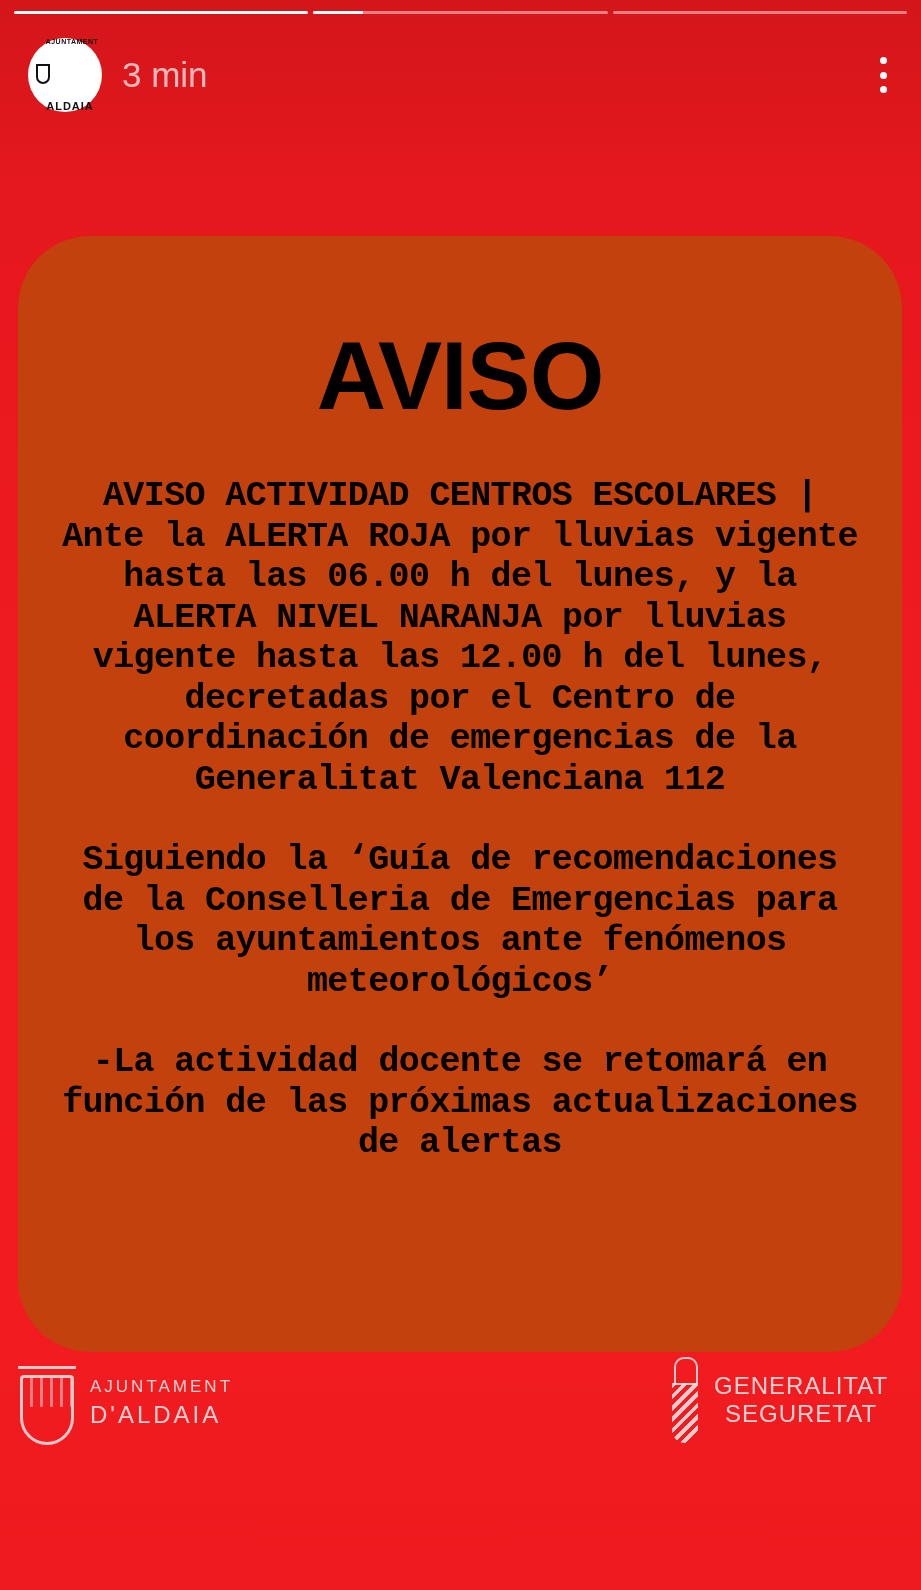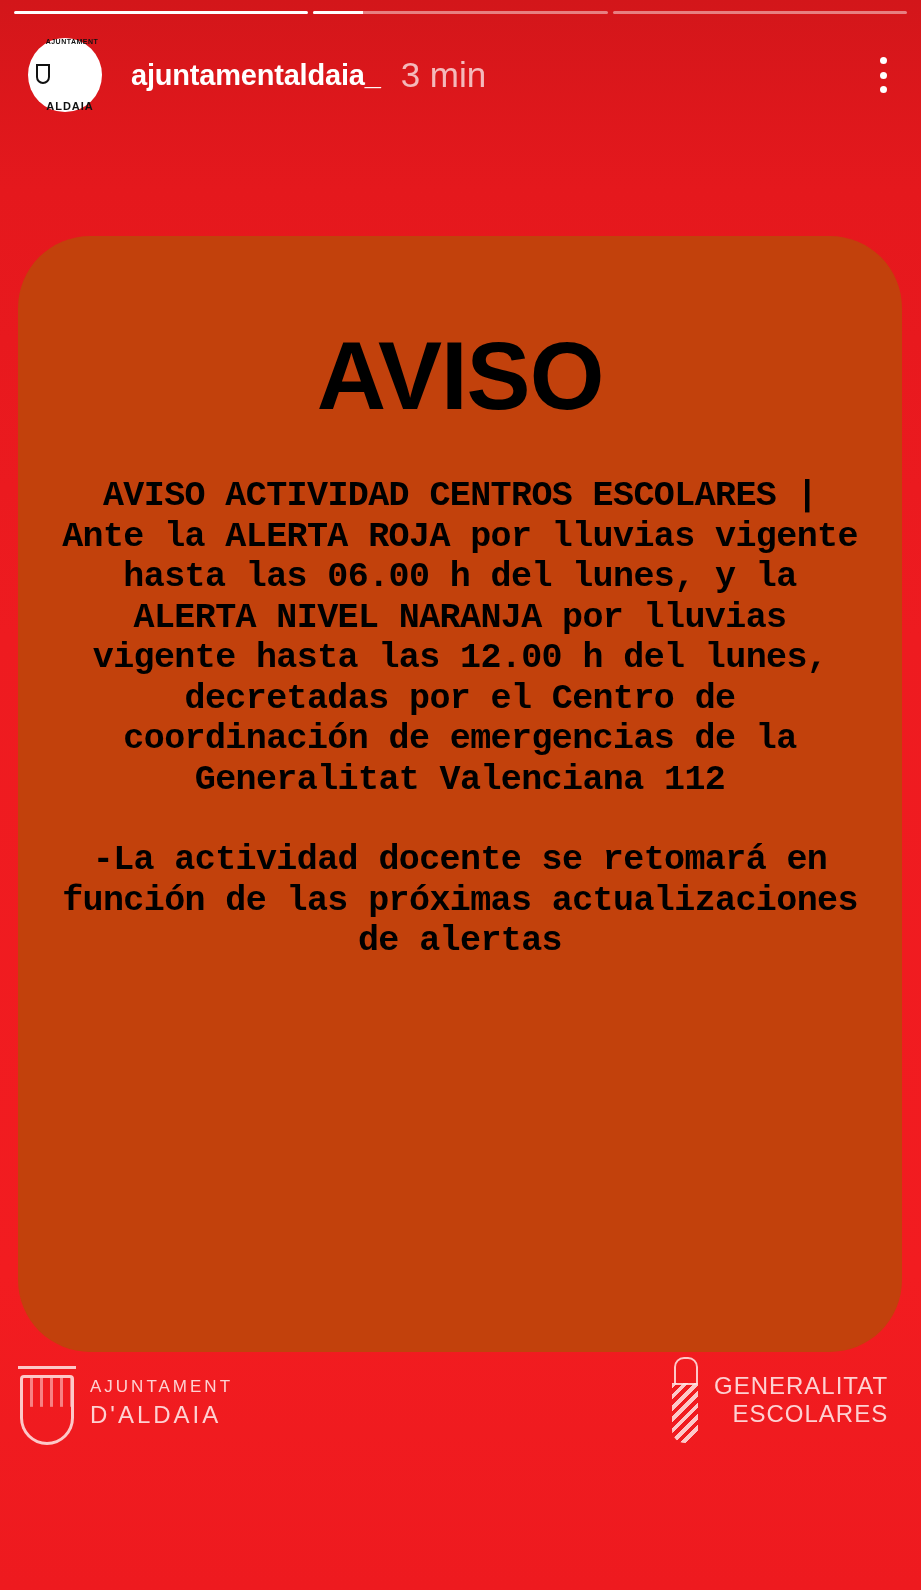--- a/index.html
+++ b/index.html
@@ -60,21 +60,21 @@
   .aldaia-text .l2 { font-size: 24px; letter-spacing: 3px; margin-top: 4px; }
   .logo-sem { left: 362px; top: 28px; display: flex; align-items: center; }
   .sem-mark { font-size: 36px; font-weight: bold; letter-spacing: -1px; }
   .sem-sub { font-size: 8px; line-height: 10px; margin-left: 8px; text-align: left; }
   .logo-gva { left: 668px; top: 0; display: flex; align-items: center; }
   .gva-crest { width: 34px; height: 90px; position: relative; }
   .gva-crest::before { content: ""; position: absolute; left: 4px; top: 28px; width: 26px; height: 60px;
     background: repeating-linear-gradient(135deg, rgba(255,230,230,0.85) 0 4px, transparent 4px 8px);
     border-radius: 0 0 13px 13px; }
   .gva-crest::after { content: ""; position: absolute; left: 6px; top: 2px; width: 20px; height: 24px; border: 2px solid rgba(255,230,230,0.85); border-radius: 10px 10px 2px 2px; }
-  .gva-text { margin-left: 12px; font-size: 24px; line-height: 28px; letter-spacing: 1px; text-align: right; }
+  .gva-text { margin-left: 12px; font-size: 24px; line-height: 28px; letter-spacing: 1px; text-align: center; }
 </style>
 </head>
 <body>
 
 <div class="progress">
   <div class="seg">
       <div class="fill" style="width:100%"></div>
     </div>
   <div class="seg">
       <div class="fill" style="width:17%"></div>
@@ -83,46 +83,46 @@
       <div class="fill" style="width:0%"></div>
     </div>
 </div>
 
 <div class="header">
   <div class="avatar">
     <div class="av-crest"></div>
     <div class="av-top">AJUNTAMENT</div>
     <div class="av-bot">ALDAIA</div>
   </div>
-  <span class="username">ajuntamentaldaia_</span>
   <span class="time">3 min</span>
   <div class="menu">
       <span></span>
       <span></span>
       <span></span>
     </div>
 </div>
 
 <div class="card">
   <div class="card-title">AVISO</div>
   <div class="card-body">
     <p>AVISO ACTIVIDAD CENTROS ESCOLARES | Ante la ALERTA ROJA por lluvias vigente hasta las 06.00 h del lunes, y la ALERTA NIVEL NARANJA por lluvias vigente hasta las 12.00 h del lunes, decretadas por el Centro de coordinación de emergencias de la Generalitat Valenciana 112</p>
+    <p>Siguiendo la ‘Guía de recomendaciones de la Conselleria de Emergencias para los ayuntamientos ante fenómenos meteorológicos’</p>
     <p>-La actividad docente se retomará en función de las próximas actualizaciones de alertas</p>
   </div>
 </div>
 
 <div class="footer">
   <div class="logo logo-aldaia">
     <div class="crown"></div>
     <div class="shield"></div>
     <div class="aldaia-text">
       <div class="l1">AJUNTAMENT</div>
       <div class="l2">D'ALDAIA</div>
     </div>
   </div>
   <div class="logo logo-gva">
     <div class="gva-crest"></div>
     <div class="gva-text">
       <div>GENERALITAT</div>
-      <div>ESCOLARES</div>
+      <div>SEGURETAT</div>
     </div>
   </div>
 </div>
 
 </body></html>

